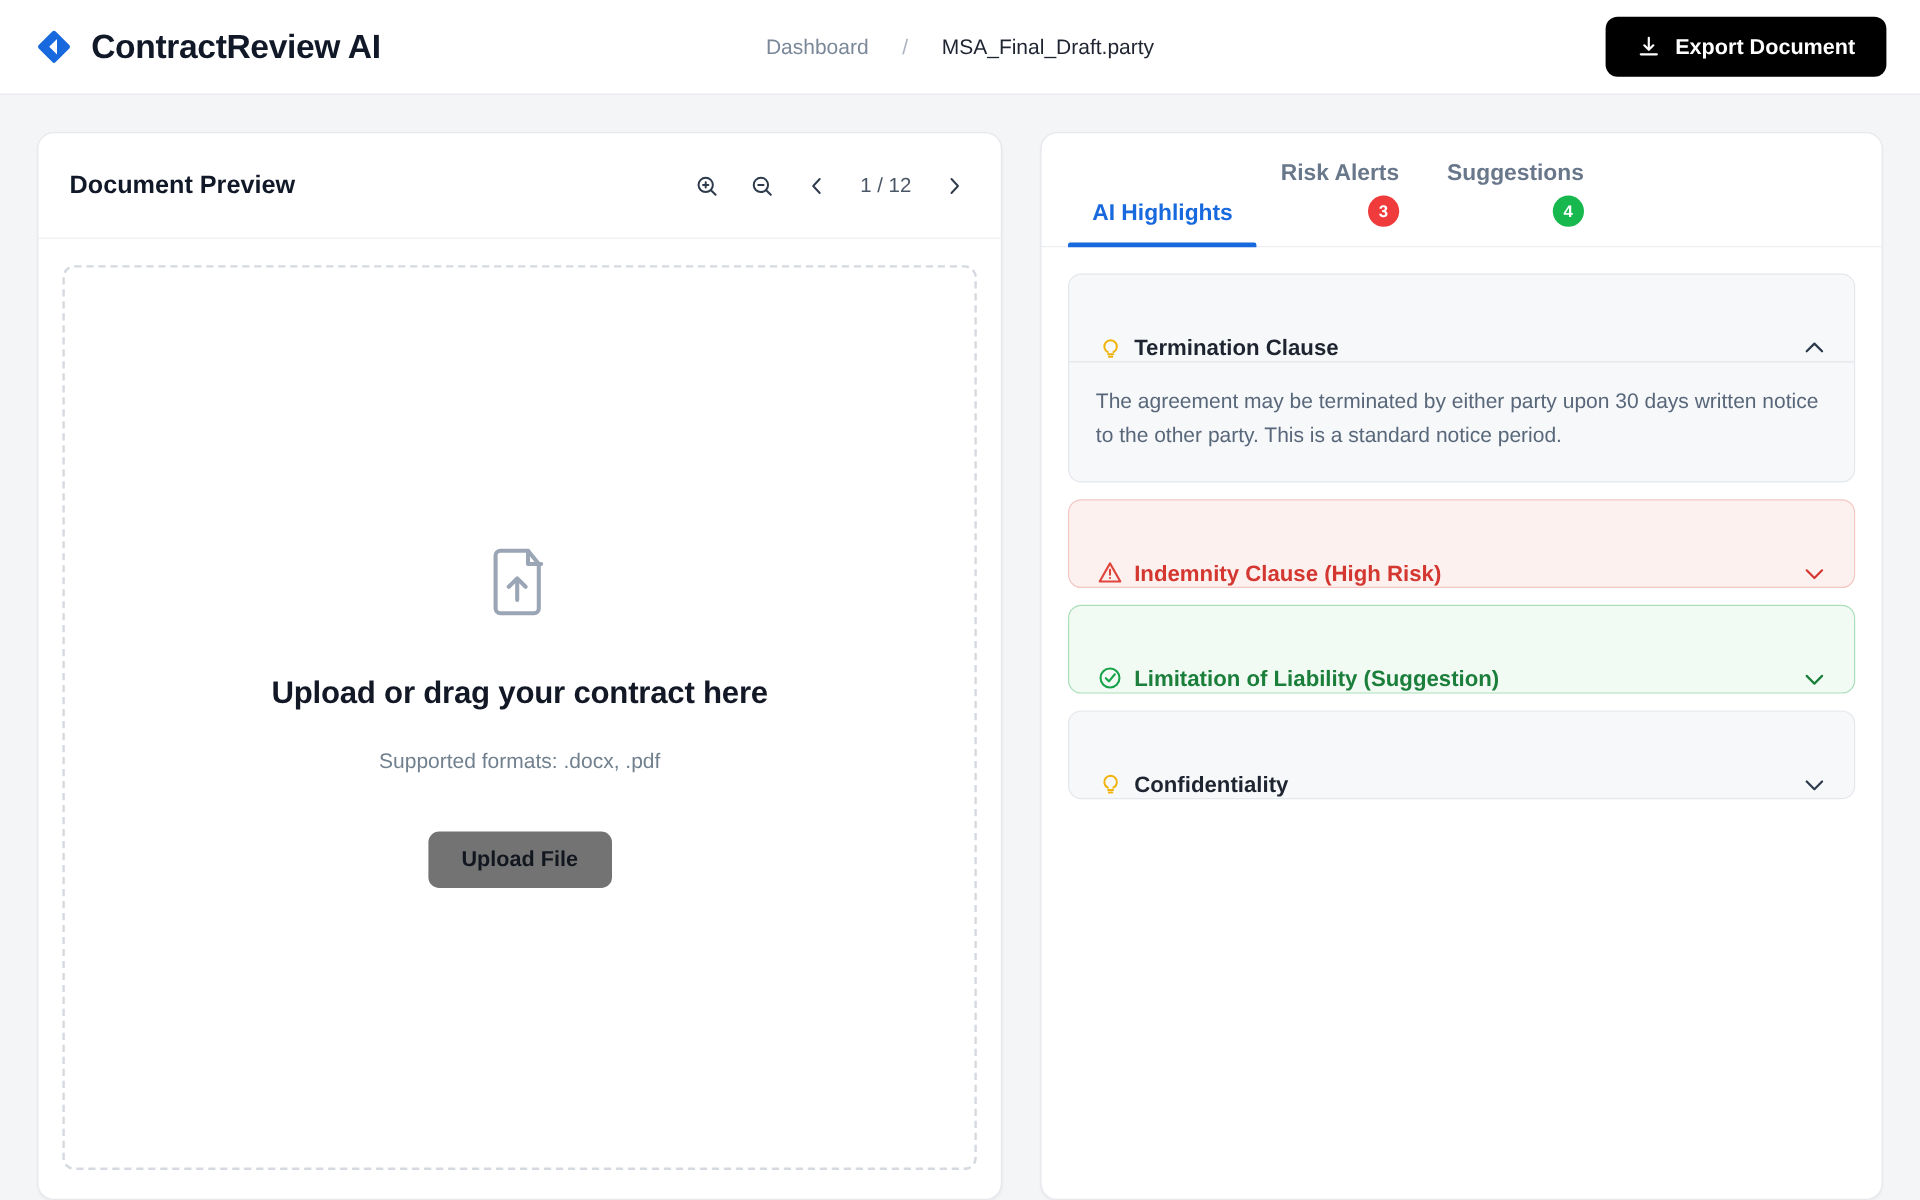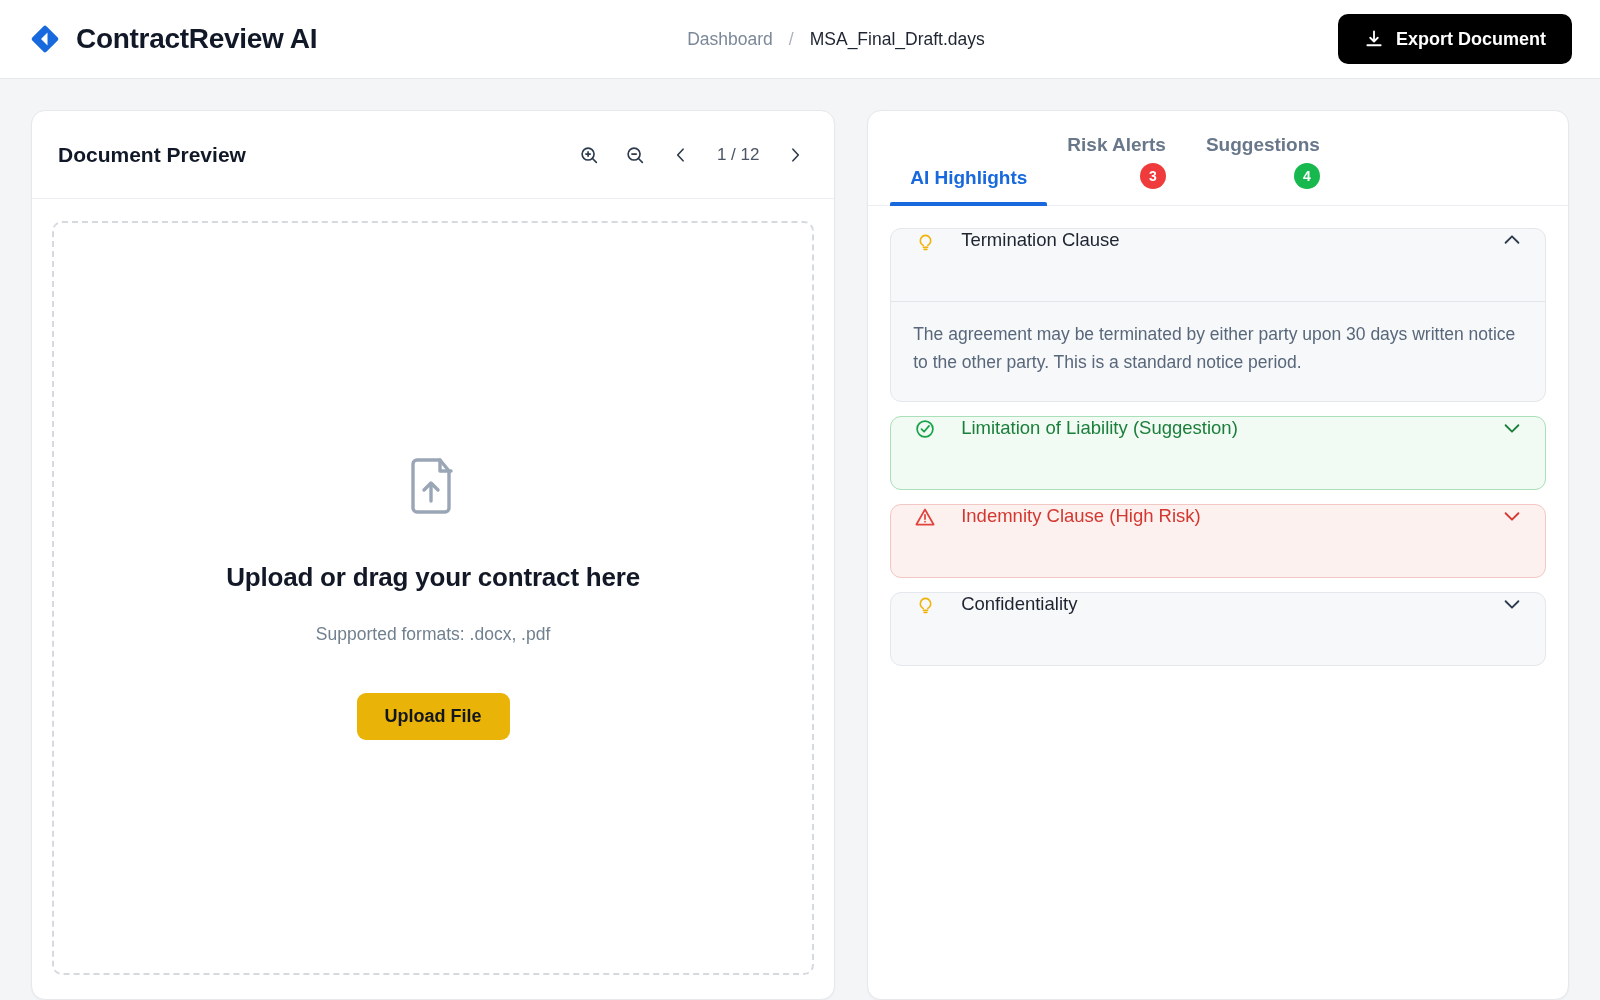--- a/index.html
+++ b/index.html
@@ -22,23 +22,22 @@
     padding: 0 28px 0 28px;
     position: relative;
   }
   .brand { display: flex; align-items: center; gap: 14px; }
   .logo-mark { width: 34px; height: 34px; display: block; }
   .brand-name {
     font-size: 28px; font-weight: 700; letter-spacing: -0.3px; color: #111827;
   }
   .breadcrumb {
     position: absolute; left: 50%; transform: translateX(-50%);
-    display: flex; align-items: flex-end; gap: 16px;
+    display: flex; align-items: flex-end; gap: 28px;
     font-size: 17.5px;
-    margin-left: 36px;
   }
   .crumb-link { color: #7b8899; }
   .crumb-sep { color: #aab3c0; }
   .crumb-current { color: #1e2430; }
 
   .export-btn {
     margin-left: auto;
     background: #000000;
     color: #fff;
     border: none;
@@ -92,21 +91,21 @@
     border-radius: 10px;
     display: flex; flex-direction: column;
     align-items: center; justify-content: center;
     gap: 17px;
   }
   .upload-icon { margin-bottom: 26px; }
   .dz-title { font-size: 26px; font-weight: 700; color: #121826; letter-spacing: -0.2px; }
   .dz-sub { font-size: 17.5px; color: #71808f; margin-top: 14px; }
   .upload-file-btn {
     margin-top: 31px;
-    background: #eab308;
+    background: #737373;
     border: none;
     border-radius: 9px;
     height: 47px;
     padding: 0 28px;
     font-size: 18px; font-weight: 700; color: #12171f;
     font-family: inherit;
     cursor: pointer;
   }
 
   
@@ -143,24 +142,25 @@
   .insight {
     border-radius: 11px;
     border: 1px solid #e4e7ec;
     background: #f6f8fa;
     overflow: hidden;
   }
   .insight.risk   { background: #fdf1f0; border-color: #f3c7c3; }
   .insight.ok     { background: #f1faf3; border-color: #a9dfb9; }
 
   .insight-head {
-    display: flex; align-items: flex-start; gap: 24px;
+    display: flex; align-items: flex-end; gap: 8px;
     padding: 0 22px;
     height: 72px;
     cursor: pointer;
+    font-weight: bold;
   }
   .insight-title { font-size: 18.5px; color: #1e2430; }
   .insight.risk .insight-title { color: #d3372f; }
   .insight.ok   .insight-title { color: #1b7f3b; }
   .chev { margin-left: auto; color: #2c3a4b; display: flex; }
   .insight.risk .chev { color: #d3372f; }
   .insight.ok   .chev { color: #1b7f3b; }
   .ic { width: 24px; height: 24px; display: flex; align-items: center; justify-content: center; flex: none; }
 
   .insight-body {
@@ -181,21 +181,21 @@
         <rect x="7" y="7" width="20" height="20" rx="2" transform="rotate(45 17 17)" fill="#1769dd"></rect>
         <path d="M19.5 10.5 L13 17 L19.5 23.5 Z" fill="#ffffff"></path>
       </svg>
     </span>
     <span class="brand-name">ContractReview AI</span>
   </div>
 
   <div class="breadcrumb">
     <span class="crumb-link">Dashboard</span>
     <span class="crumb-sep">/</span>
-    <span class="crumb-current">MSA_Final_Draft.days</span>
+    <span class="crumb-current">MSA_Final_Draft.party</span>
   </div>
 
   <button class="export-btn">
     <span>
       <svg width="20" height="20" viewBox="0 0 24 24" fill="none" stroke="#ffffff" stroke-width="2.2" stroke-linecap="round" stroke-linejoin="round">
         <path d="M12 3v11"></path>
           <path d="M7.5 10.5 12 15l4.5-4.5"></path>
           <path d="M4 19.5h16"></path>
       </svg>
     </span>
@@ -286,55 +286,55 @@
           <span class="insight-title">Termination Clause</span>
           <span class="chev">
             <svg width="22" height="22" viewBox="0 0 24 24" fill="none" stroke="currentColor" stroke-width="2" stroke-linecap="round" stroke-linejoin="round">
               <path d="M5 15l7-7 7 7"></path>
             </svg>
           </span>
         </div>
         <div class="insight-body">The agreement may be terminated by either party upon 30 days written notice to the other party. This is a standard notice period.</div>
       </div>
 
-      <div class="insight ok">
-        <div class="insight-head">
-          <span class="ic">
-            <svg width="22" height="22" viewBox="0 0 24 24" fill="none" stroke="#16a34a" stroke-width="1.9" stroke-linecap="round" stroke-linejoin="round">
-              <circle cx="12" cy="12" r="8.6"></circle>
-                <path d="M8.2 12.2l2.8 2.8 5.4-6.4"></path>
-            </svg>
-          </span>
-          <span class="insight-title">Limitation of Liability (Suggestion)</span>
-          <span class="chev">
-            <svg width="22" height="22" viewBox="0 0 24 24" fill="none" stroke="currentColor" stroke-width="2" stroke-linecap="round" stroke-linejoin="round">
-              <path d="M5 9l7 7 7-7"></path>
-            </svg>
-          </span>
-        </div>
-      </div>
-
       <div class="insight risk">
         <div class="insight-head">
           <span class="ic">
             <svg width="22" height="22" viewBox="0 0 24 24" fill="none" stroke="#e0443a" stroke-width="1.9" stroke-linecap="round" stroke-linejoin="round">
               <path d="M12 3.8 2.6 20.2h18.8z"></path>
                 <path d="M12 9.6v4.6"></path>
                 <path d="M12 17.1h.01"></path>
             </svg>
           </span>
           <span class="insight-title">Indemnity Clause (High Risk)</span>
           <span class="chev">
             <svg width="22" height="22" viewBox="0 0 24 24" fill="none" stroke="currentColor" stroke-width="2" stroke-linecap="round" stroke-linejoin="round">
               <path d="M5 9l7 7 7-7"></path>
             </svg>
           </span>
         </div>
       </div>
 
+      <div class="insight ok">
+        <div class="insight-head">
+          <span class="ic">
+            <svg width="22" height="22" viewBox="0 0 24 24" fill="none" stroke="#16a34a" stroke-width="1.9" stroke-linecap="round" stroke-linejoin="round">
+              <circle cx="12" cy="12" r="8.6"></circle>
+                <path d="M8.2 12.2l2.8 2.8 5.4-6.4"></path>
+            </svg>
+          </span>
+          <span class="insight-title">Limitation of Liability (Suggestion)</span>
+          <span class="chev">
+            <svg width="22" height="22" viewBox="0 0 24 24" fill="none" stroke="currentColor" stroke-width="2" stroke-linecap="round" stroke-linejoin="round">
+              <path d="M5 9l7 7 7-7"></path>
+            </svg>
+          </span>
+        </div>
+      </div>
+
       <div class="insight">
         <div class="insight-head">
           <span class="ic">
             <svg width="21" height="21" viewBox="0 0 24 24" fill="none" stroke="#f1b307" stroke-width="1.9" stroke-linecap="round" stroke-linejoin="round">
               <path d="M9.4 16.5a6 6 0 1 1 5.2 0"></path>
                 <path d="M9.6 18.6h4.8"></path>
                 <path d="M10.4 21h3.2"></path>
             </svg>
           </span>
           <span class="insight-title">Confidentiality</span>

